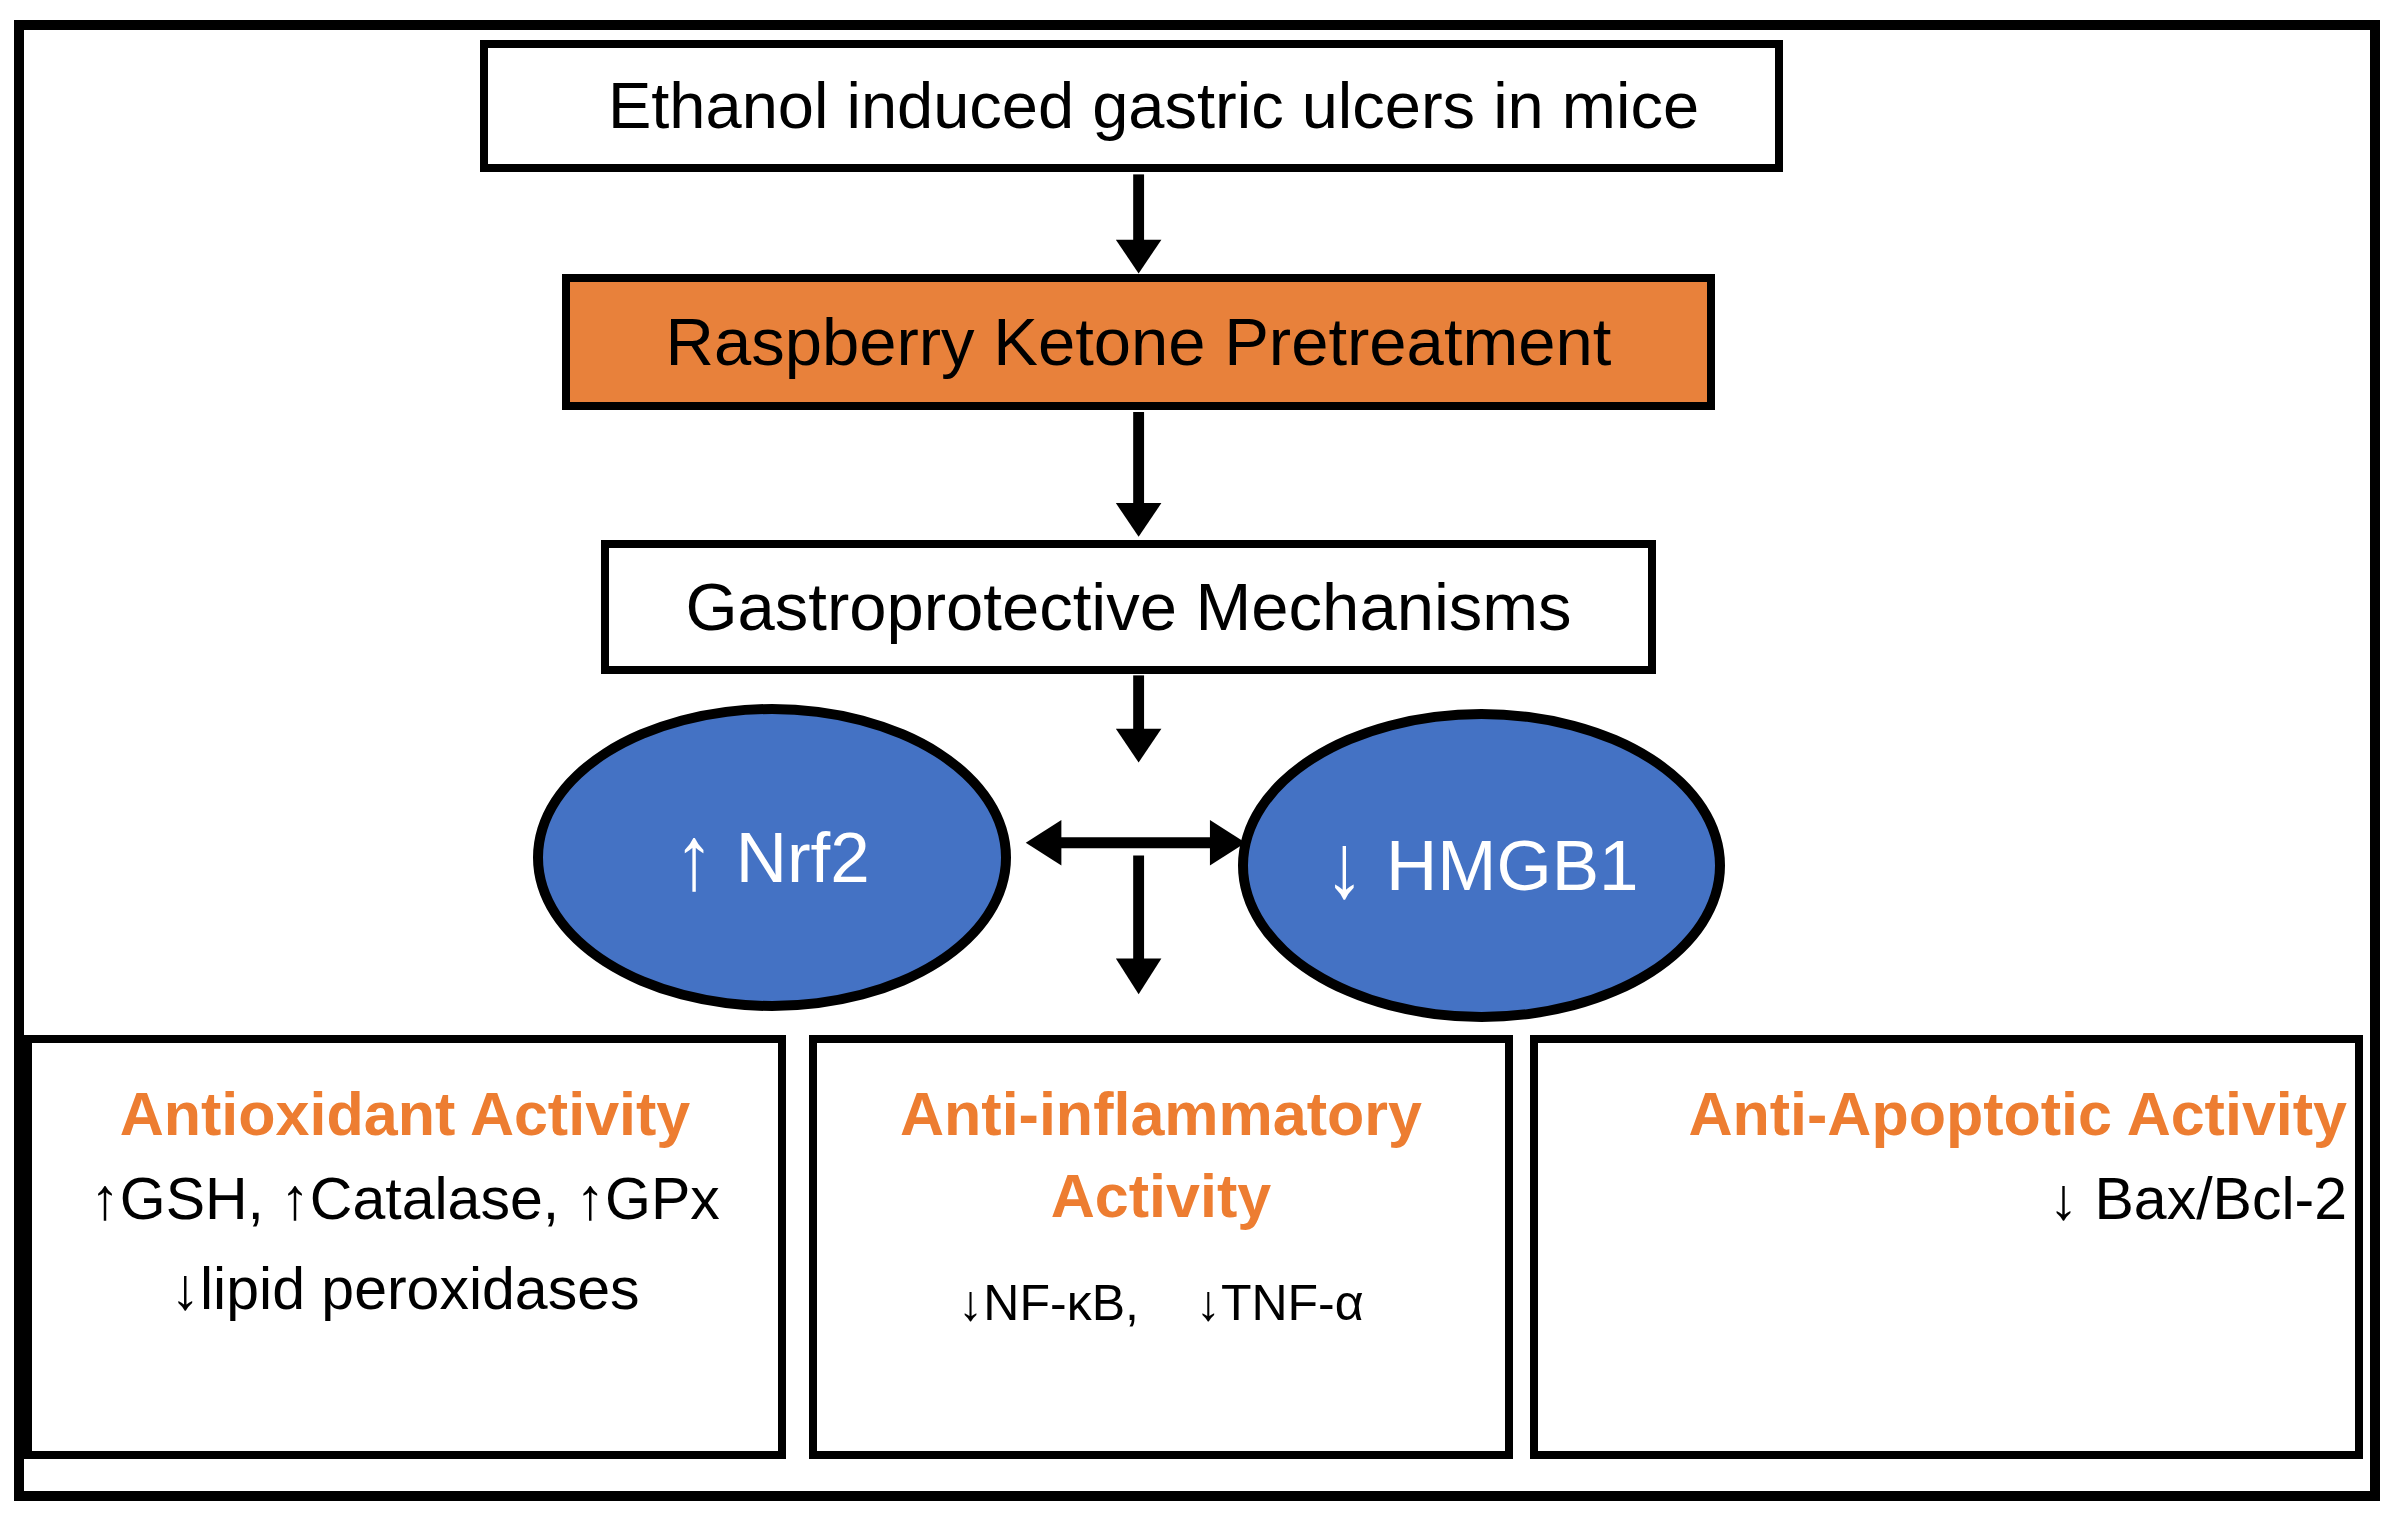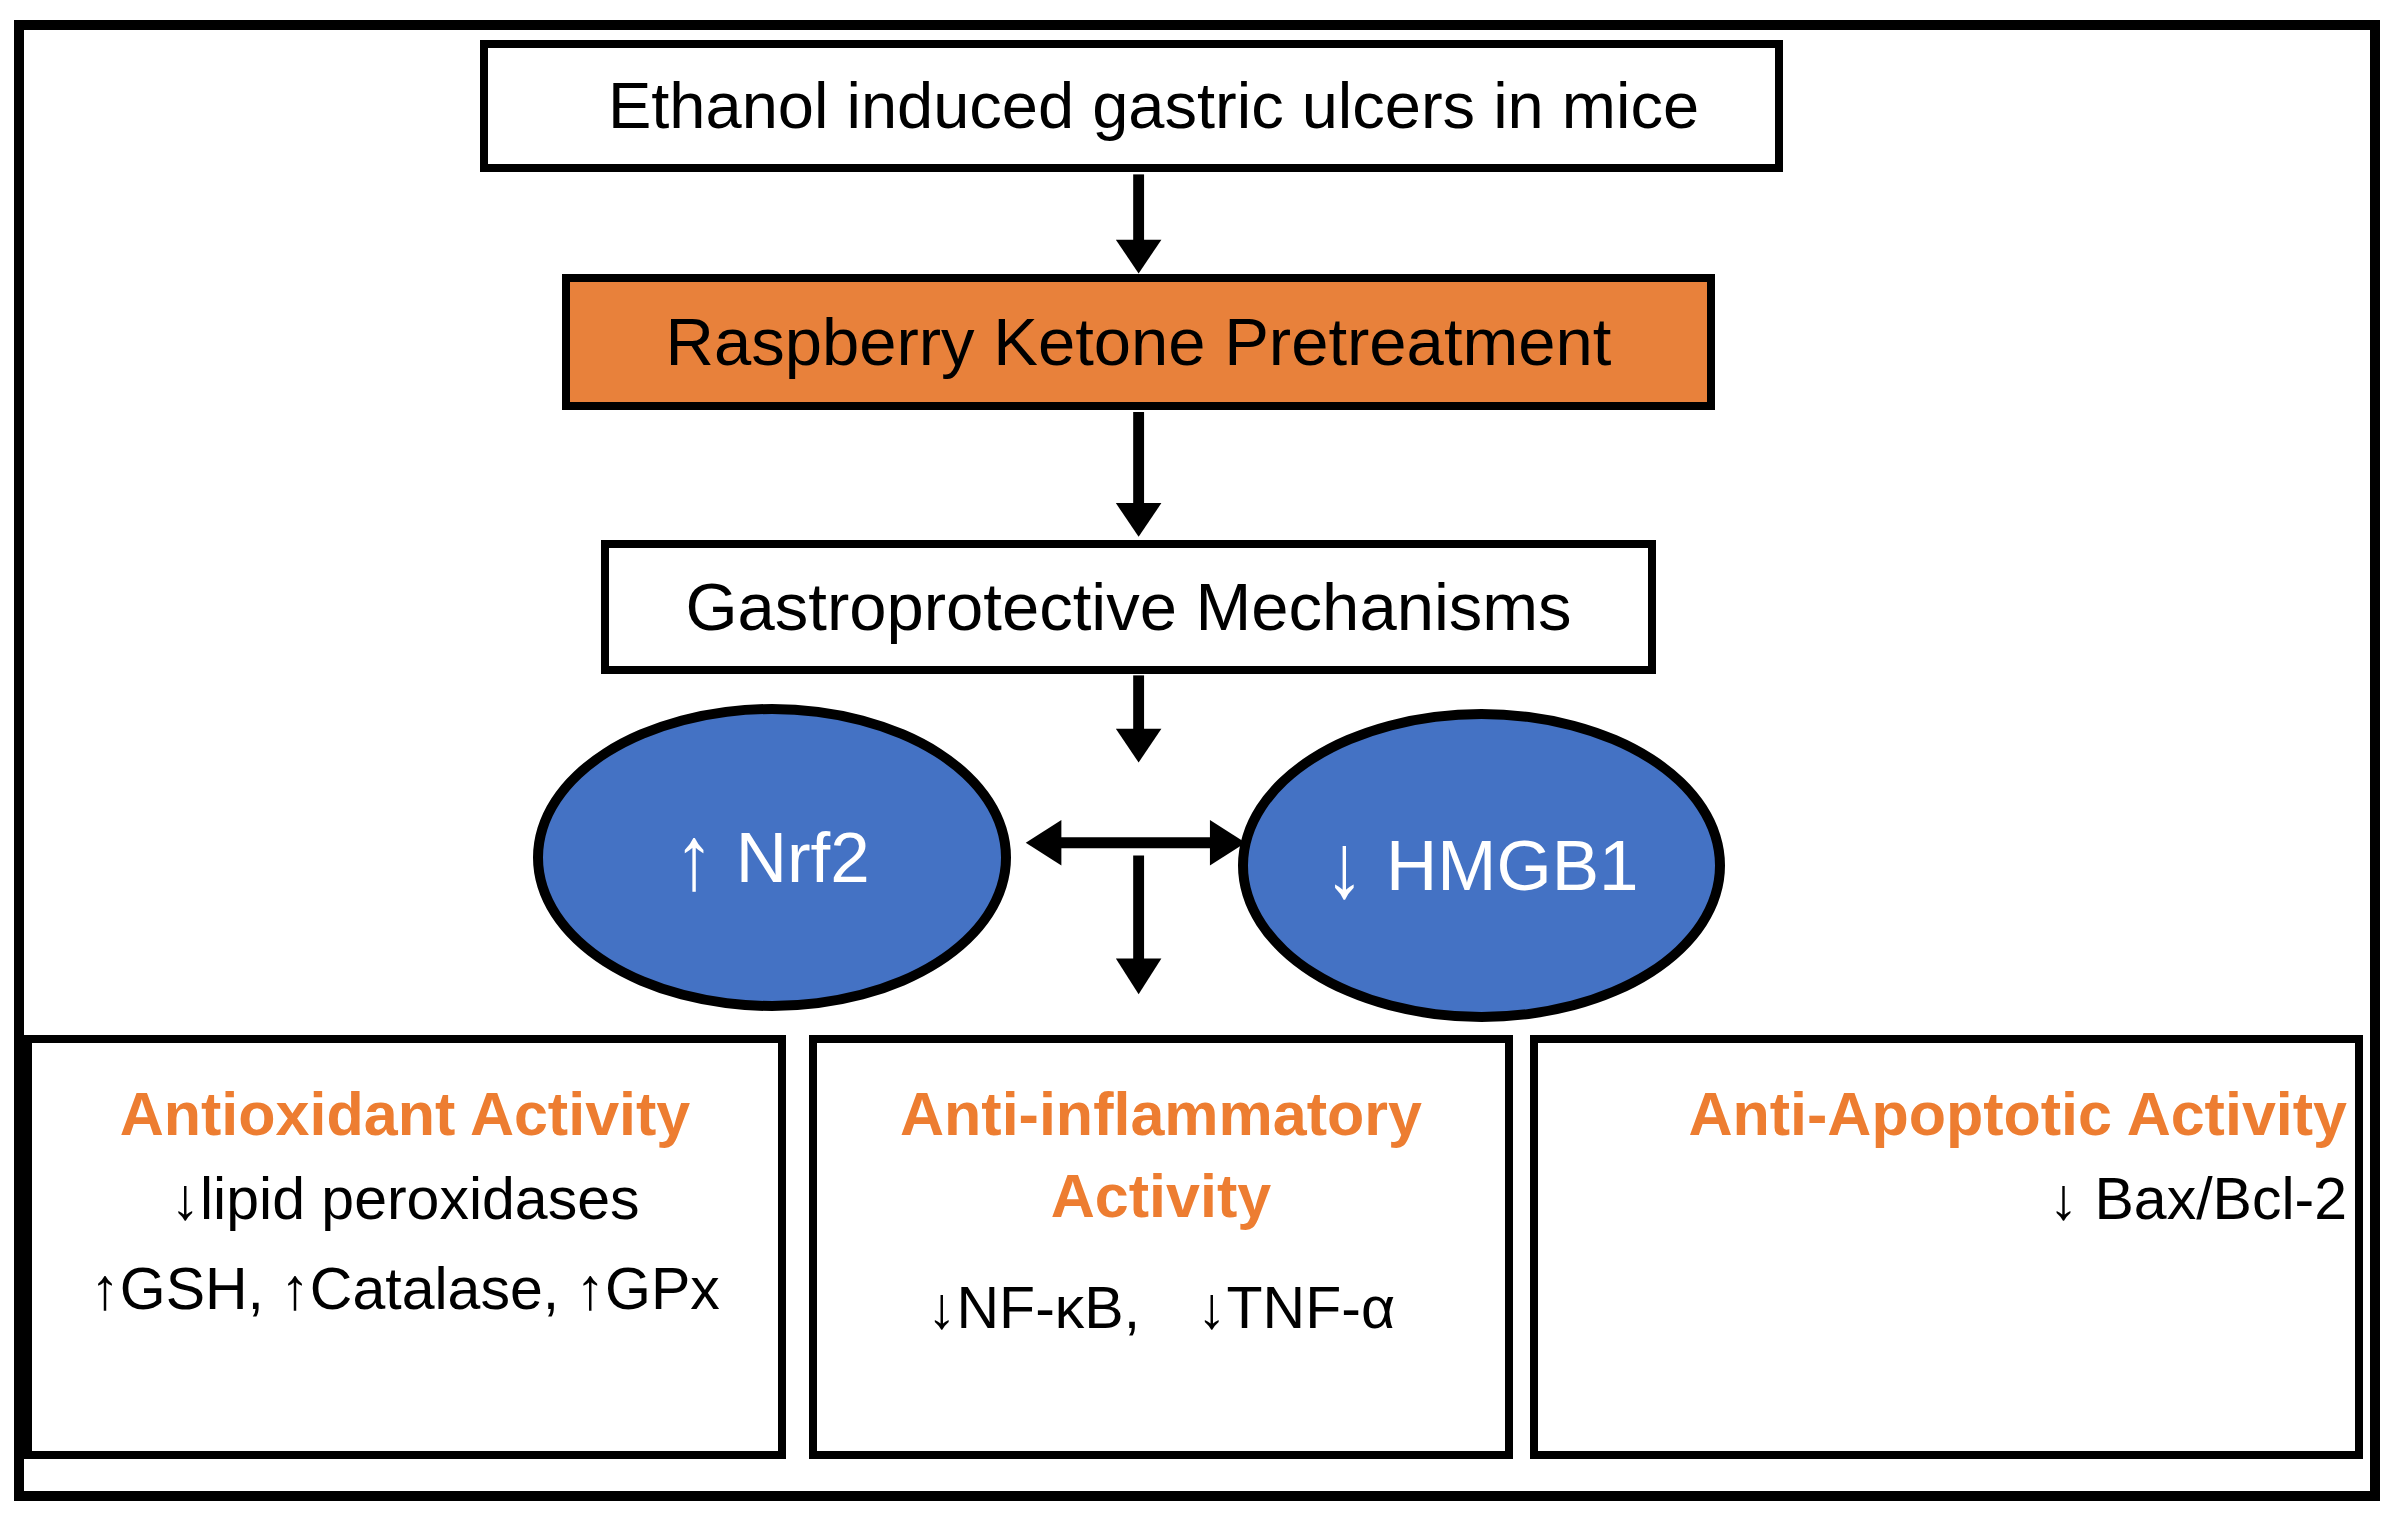--- a/index.html
+++ b/index.html
@@ -49,21 +49,21 @@
   }
   .bottom-box.b1{left:24px;  width:762px;}
   .bottom-box.b2{left:809px; width:704px;}
   .bottom-box.b3{left:1530px;width:833px;text-align:right;}
   .bb-heading{
     color:var(--orange-text,#ED7D31);
     font-weight:bold;
     font-size:61px;line-height:1.35;
   }
   .bb-line{font-size:59px;line-height:1.52;color:var(--ink,#000);}
-  .bb-row{display:flex;justify-content:center;gap:57px;margin-top:36px;font-size:59px;color:var(--ink,#000);}
+  .bb-row{display:flex;justify-content:center;gap:57px;margin-top:36px;font-size:50px;color:var(--ink,#000);}
   svg.connectors{position:absolute;left:0;top:0;pointer-events:none;}
   svg.connectors line{stroke:var(--ink,#000);stroke-width:11;}
   svg.connectors polygon{fill:var(--ink,#000);}
 </style>
 </head>
 <body>
 
 <div class="canvas">
 
   <div class="outer-frame"></div>
@@ -85,22 +85,22 @@
     <span>Nrf2</span>
   </div>
 
   <div class="ellipse right">
     <span class="arr">↓</span>
     <span>HMGB1</span>
   </div>
 
   <div class="bottom-box b1">
     <div class="bb-heading">Antioxidant Activity</div>
+    <div class="bb-line">↑GSH, ↑Catalase, ↑GPx</div>
     <div class="bb-line">↓lipid peroxidases</div>
-    <div class="bb-line">↑GSH, ↑Catalase, ↑GPx</div>
   </div>
 
   <div class="bottom-box b2">
     <div class="bb-heading">Anti-inflammatory Activity</div>
     <div class="bb-row">
       <span>↓NF-κB,</span>
       <span>↓TNF-α</span>
     </div>
   </div>
 

